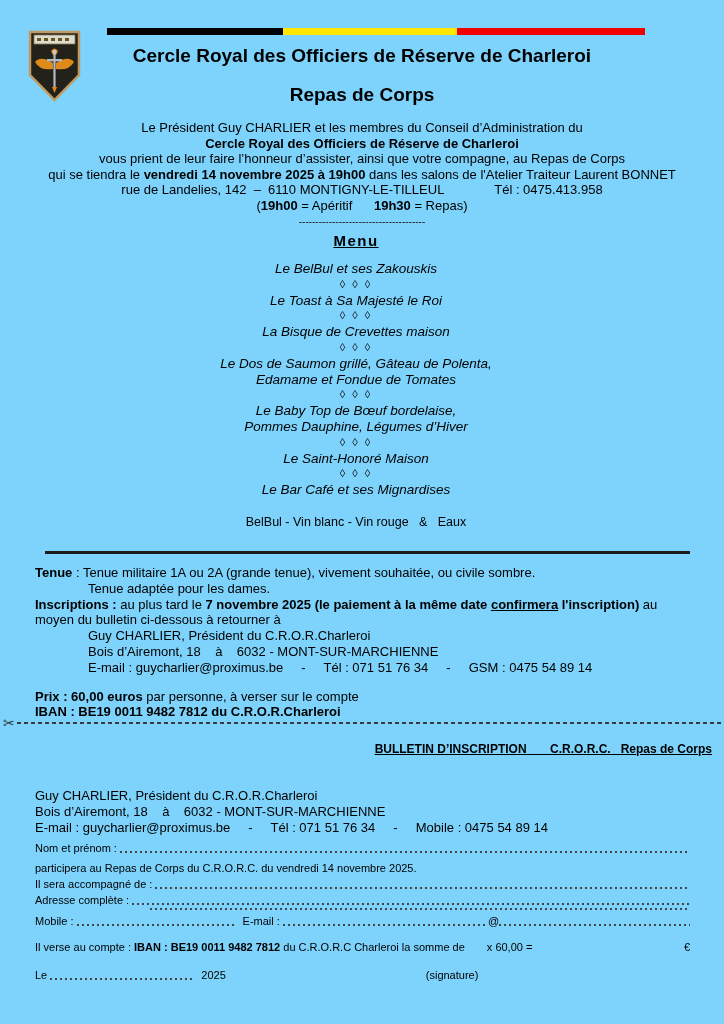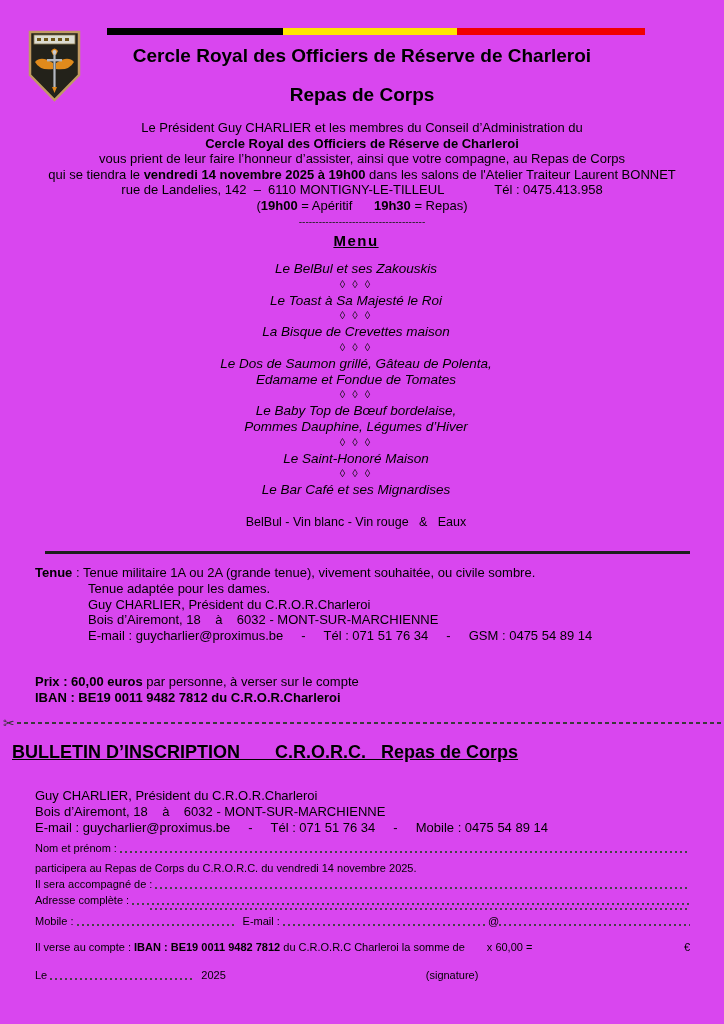--- a/index.html
+++ b/index.html
@@ -1,16 +1,16 @@
 <!DOCTYPE html>
 <html><head>
 <meta charset="utf-8">
 <style>
   html,body{margin:0;padding:0;background:#ffffff;}
-  .page{position:relative;width:724px;height:1024px;background:#d946ef;overflow:hidden;
+  .page{position:relative;width:724px;height:1024px;background:#7dd3fc;overflow:hidden;
         font-family:"Liberation Sans",sans-serif;color:#000;font-size:13px;}
   .pre{white-space:pre-wrap;}
 
   
   .crest{position:absolute;left:27px;top:29px;width:55px;height:74px;}
   .flagbar{position:absolute;left:107px;top:28px;width:538px;height:7px;display:flex;}
   .flag-black{width:176px;background:#000000;}
   .flag-yellow{width:174px;background:#FFE500;}
   .flag-red{width:188px;background:#F10000;}
   .header-text{position:absolute;left:36px;top:46px;width:652px;text-align:center;}
@@ -28,31 +28,31 @@
   .menu-line{font-style:italic;font-size:13.5px;line-height:15.8px;}
   .menu-sep{font-size:11px;line-height:15.8px;letter-spacing:2px;color:#111;}
   .menu-drinks{margin-top:17px;font-size:12.5px;}
 
   .rule{position:absolute;left:45px;top:551px;width:645px;border-top:3px solid #1d1d1d;}
 
   
   .info{position:absolute;left:35px;top:565px;width:655px;line-height:15.8px;}
   .indent{margin-left:53px;}
   .u{text-decoration:underline;}
-  .prix-block{margin-top:30px;}
+  .prix-block{margin-top:13px;}
 
   
   .cutline{position:absolute;left:0;top:715px;width:724px;height:16px;display:flex;align-items:center;}
   .scissors{font-size:14px;color:#333;margin-left:3px;line-height:14px;}
   .cut-dashes{flex:1;height:1.5px;margin:0 2px;
     background:repeating-linear-gradient(90deg,#3a3a3a 0,#3a3a3a 4px,transparent 4px,transparent 7px);}
 
   
-  .bulletin-title{position:absolute;left:12px;top:742px;width:700px;text-align:left;
-                  font-weight:bold;font-size:18px;white-space:pre;}
+  .bulletin-title{position:absolute;left:12px;top:742px;width:700px;text-align:right;
+                  font-weight:bold;font-size:12px;white-space:pre;}
   .bulletin-title span{text-decoration:underline;}
   .bulletin-subtitle{position:absolute;left:12px;top:760px;width:700px;text-align:center;
                      font-weight:bold;font-size:13px;}
   .bulletin-contact{position:absolute;left:35px;top:788px;width:655px;line-height:16px;}
 
   .form{position:absolute;left:35px;top:840px;width:655px;}
   .row{display:flex;align-items:baseline;font-size:11px;line-height:16px;}
   .leader{height:2px;align-self:flex-end;margin-bottom:3px;flex:1;
     background:repeating-linear-gradient(90deg,#444 0,#444 1.6px,transparent 1.6px,transparent 5px);}
   .leader.fixed{flex:0 0 auto;}
@@ -119,20 +119,21 @@
     <div class="menu-sep">◊ ◊ ◊</div>
     <div class="menu-line">Le Bar Café et ses Mignardises</div>
     <div class="menu-drinks pre">BelBul - Vin blanc - Vin rouge   &amp;   Eaux</div>
   </div>
 
   <div class="rule"></div>
 
   <div class="info">
     <div class="pre"><b>Tenue</b><span> : Tenue militaire 1A ou 2A (grande tenue), vivement souhaitée, ou civile sombre.</span></div>
     <div class="indent pre">Tenue adaptée pour les dames.</div>
+    <div class="pre"><b>Inscriptions : </b><span>au plus tard le </span><b>7 novembre 2025 (le paiement à la même date </b><b class="u">confirmera</b><b> l'inscription)</b><span> au moyen du bulletin ci-dessous à retourner à</span></div>
     <div class="indent pre">Guy CHARLIER, Président du C.R.O.R.Charleroi</div>
     <div class="indent pre">Bois d’Airemont, 18    à    6032 - MONT-SUR-MARCHIENNE</div>
     <div class="indent pre">E-mail : guycharlier@proximus.be     -     Tél : 071 51 76 34     -     GSM : 0475 54 89 14</div>
     <div class="prix-block">
       <div class="pre"><b>Prix : 60,00 euros</b><span> par personne, à verser sur le compte</span></div>
       <div class="pre"><b>IBAN : BE19 0011 9482 7812 du C.R.O.R.Charleroi</b></div>
     </div>
   </div>
 
   <div class="cutline">

